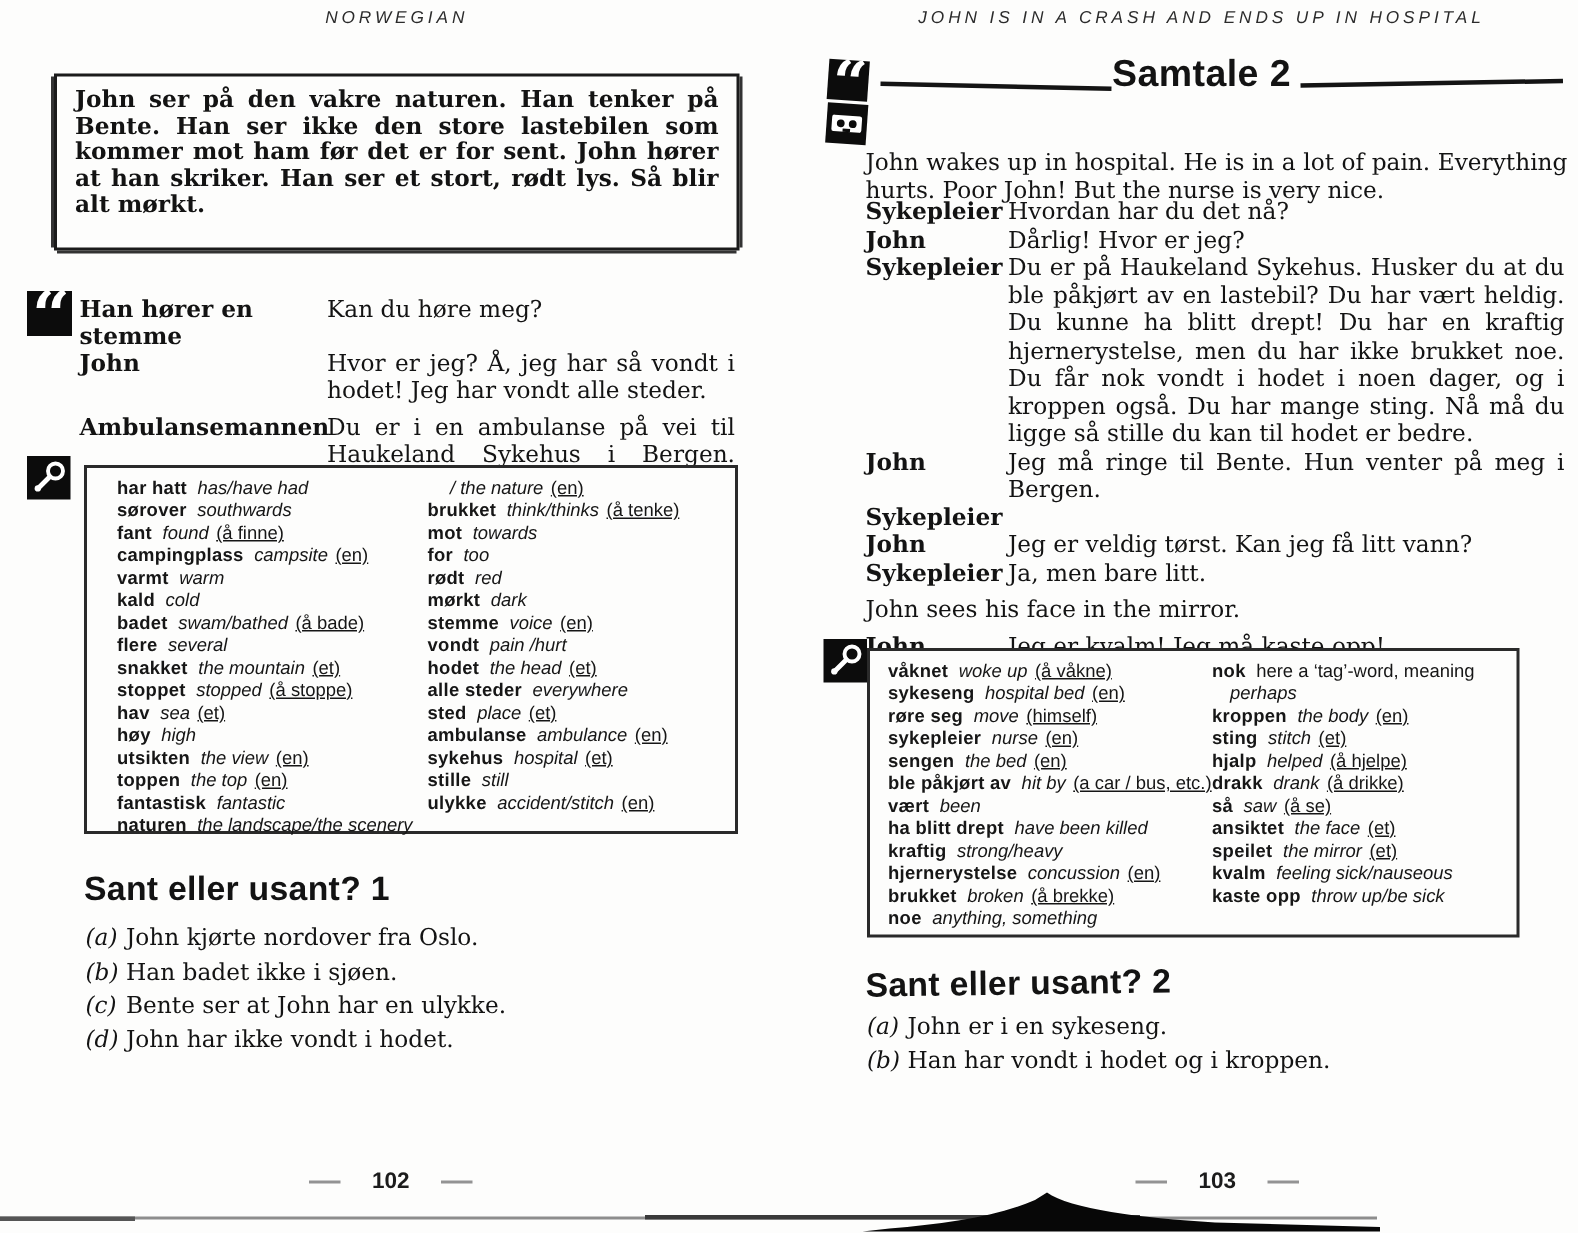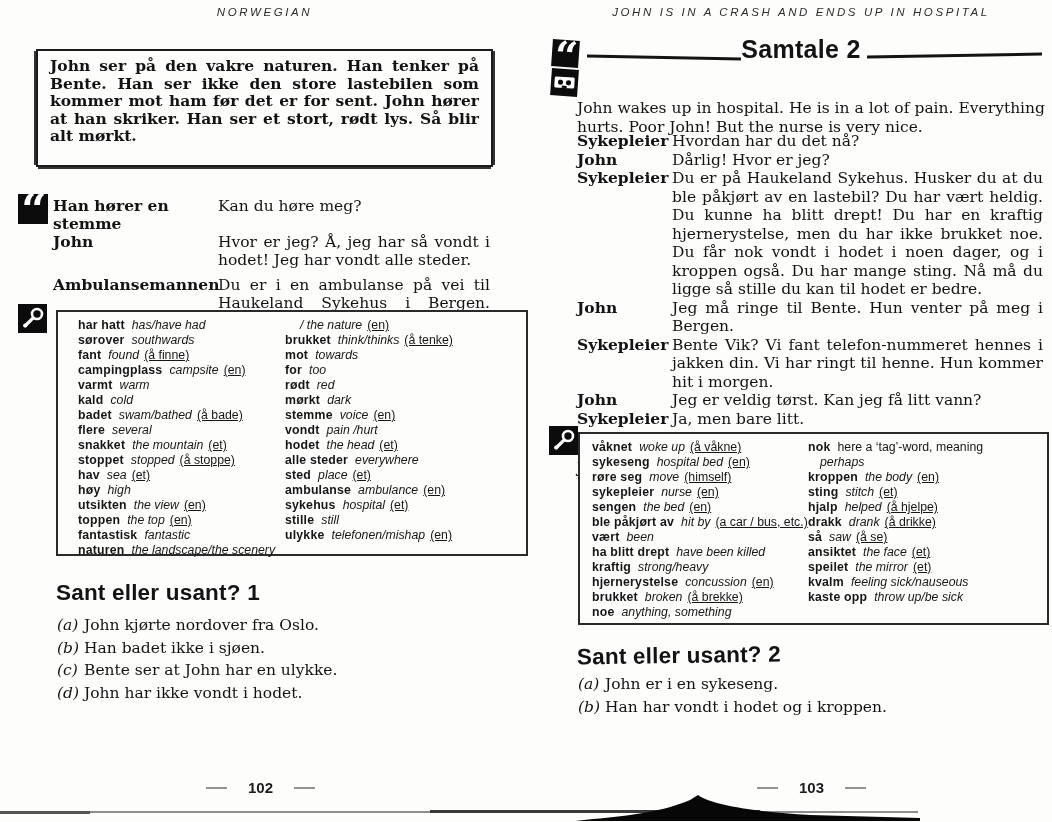--- a/index.html
+++ b/index.html
@@ -26,21 +26,21 @@
   
   .dlg{font-size:15.5px;}
   .drow{display:grid;}
   .dlg-left .drow{grid-template-columns:165px 1fr;}
   .dlg-right .drow{grid-template-columns:95px 1fr;}
   .speaker{font-weight:bold;line-height:18px;}
   .dtext{text-align:justify;line-height:18px;}
   .dlg-right .speaker,.dlg-right .dtext{line-height:18.5px;}
   .narr{margin:6px 0 6px 0;line-height:18.5px;}
   
-  .vbox{border:2px solid #2a2a2a;background:#fdfdfc;padding-left:36px;}
+  .vbox{border:2px solid #2a2a2a;background:#fdfdfc;}
   .vcol{
     position:absolute;font-family:"Liberation Sans",sans-serif;
     font-size:12.3px;line-height:15px;white-space:nowrap;color:#161616;
   }
   .ventry b{font-weight:bold;margin-right:7px;letter-spacing:.2px;}
   .ventry i{margin-right:5px;}
   .ventry .note{font-style:normal;text-decoration:underline;}
   .ventry.plain i{font-style:normal;}
   .ventry.cont{padding-left:8px;}
   .vextra{font-style:italic;padding-left:12px;}
@@ -135,21 +135,21 @@
     <div class="ventry"><b>rødt</b><i>red</i><span class="note"></span></div>
     <div class="ventry"><b>mørkt</b><i>dark</i><span class="note"></span></div>
     <div class="ventry"><b>stemme</b><i>voice</i><span class="note">(en)</span></div>
     <div class="ventry"><b>vondt</b><i>pain /hurt</i><span class="note"></span></div>
     <div class="ventry"><b>hodet</b><i>the head</i><span class="note">(et)</span></div>
     <div class="ventry"><b>alle steder</b><i>everywhere</i><span class="note"></span></div>
     <div class="ventry"><b>sted</b><i>place</i><span class="note">(et)</span></div>
     <div class="ventry"><b>ambulanse</b><i>ambulance</i><span class="note">(en)</span></div>
     <div class="ventry"><b>sykehus</b><i>hospital</i><span class="note">(et)</span></div>
     <div class="ventry"><b>stille</b><i>still</i><span class="note"></span></div>
-    <div class="ventry"><b>ulykke</b><i>telefonen/mishap</i><span class="note">(en)</span></div>
+    <div class="ventry"><b>ulykke</b><i>accident/stitch</i><span class="note">(en)</span></div>
   </div>
 </div>
 
 <div class="abs extitle" style="left:56px;top:580px;">Sant eller usant? 1</div>
 
 <div class="abs exitems" style="left:57px;top:614px;width:420px;">
   <div class="exitem"><span class="lbl">(a)</span><span>John kjørte nordover fra Oslo.</span></div>
   <div class="exitem"><span class="lbl">(b)</span><span>Han badet ikke i sjøen.</span></div>
   <div class="exitem"><span class="lbl">(c)</span><span>Bente ser at John har en ulykke.</span></div>
   <div class="exitem"><span class="lbl">(d)</span><span>John har ikke vondt i hodet.</span></div>
@@ -193,21 +193,20 @@
   <div class="drow">
     <div class="speaker">Sykepleier</div>
     <div class="dtext">Du er på Haukeland Sykehus. Husker du at du ble påkjørt av en lastebil? Du har vært heldig. Du kunne ha blitt drept! Du har en kraftig hjernerystelse, men du har ikke brukket noe. Du får nok vondt i hodet i noen dager, og i kroppen også. Du har mange sting. Nå må du ligge så stille du kan til hodet er bedre.</div>
   </div>
   <div class="drow">
     <div class="speaker">John</div>
     <div class="dtext">Jeg må ringe til Bente. Hun venter på meg i Bergen.</div>
   </div>
   <div class="drow">
     <div class="speaker">Sykepleier</div>
-    <div class="dtext">Bente Vik? Vi fant telefon-nummeret hennes i jakken din. Vi har ringt til henne. Hun kommer hit i morgen.</div>
   </div>
   <div class="drow">
     <div class="speaker">John</div>
     <div class="dtext">Jeg er veldig tørst. Kan jeg få litt vann?</div>
   </div>
   <div class="drow">
     <div class="speaker">Sykepleier</div>
     <div class="dtext">Ja, men bare litt.</div>
   </div>
   <div class="narr">John sees his face in the mirror.</div>

